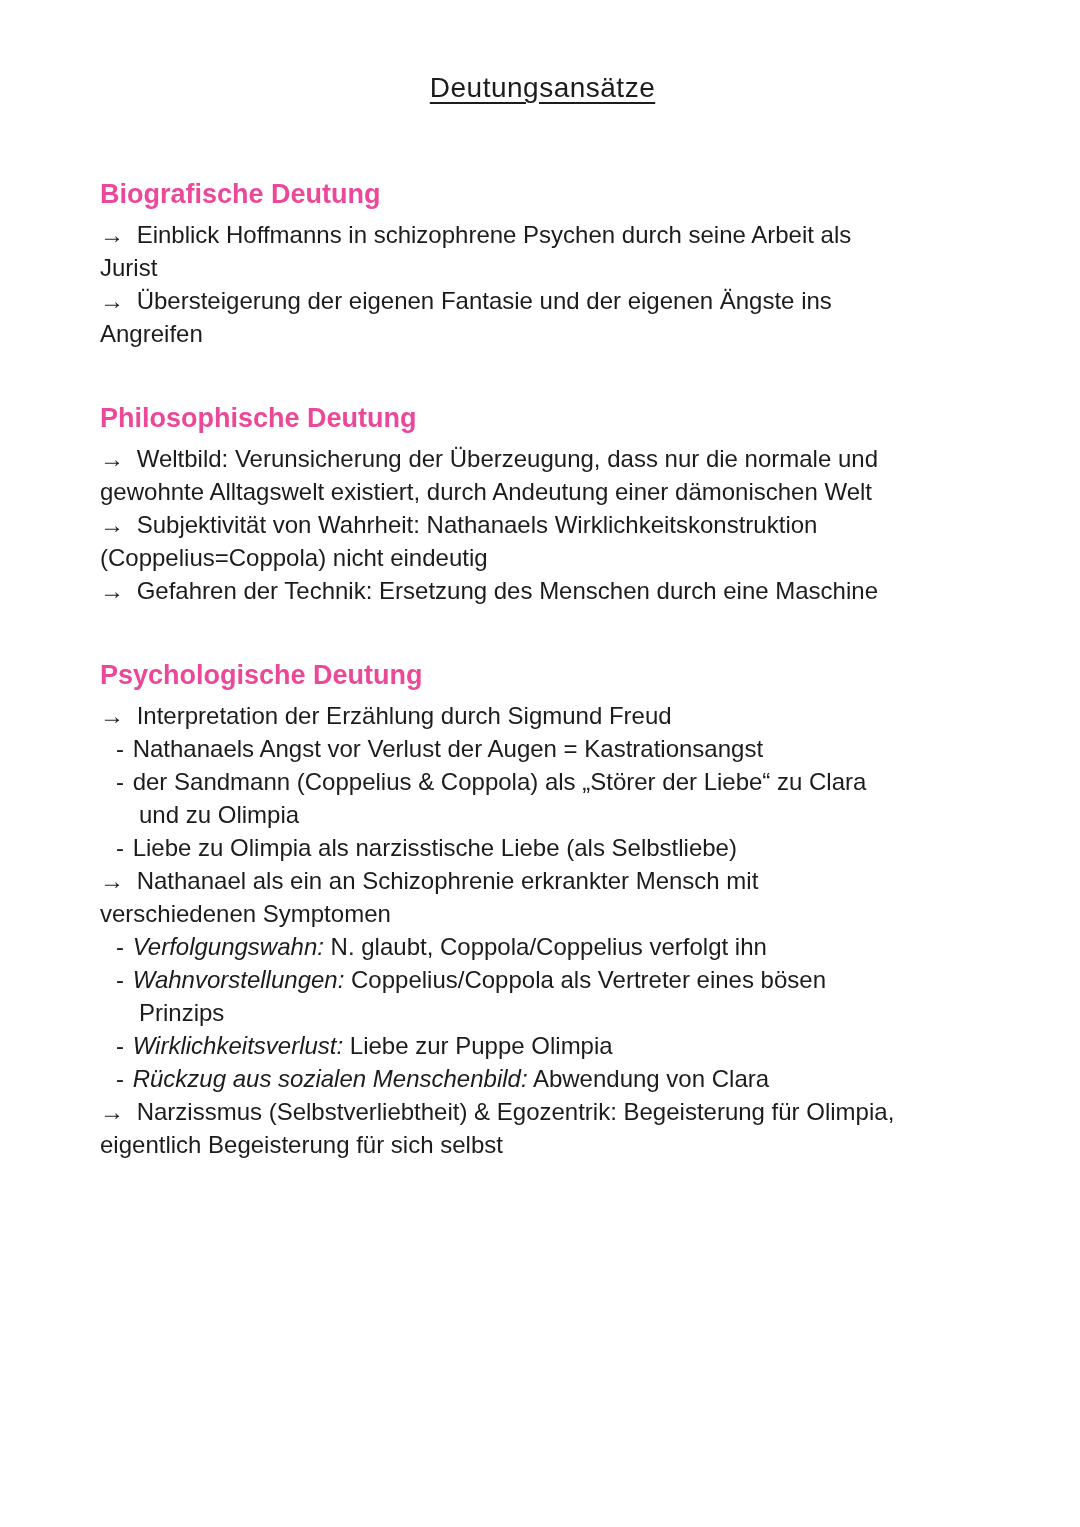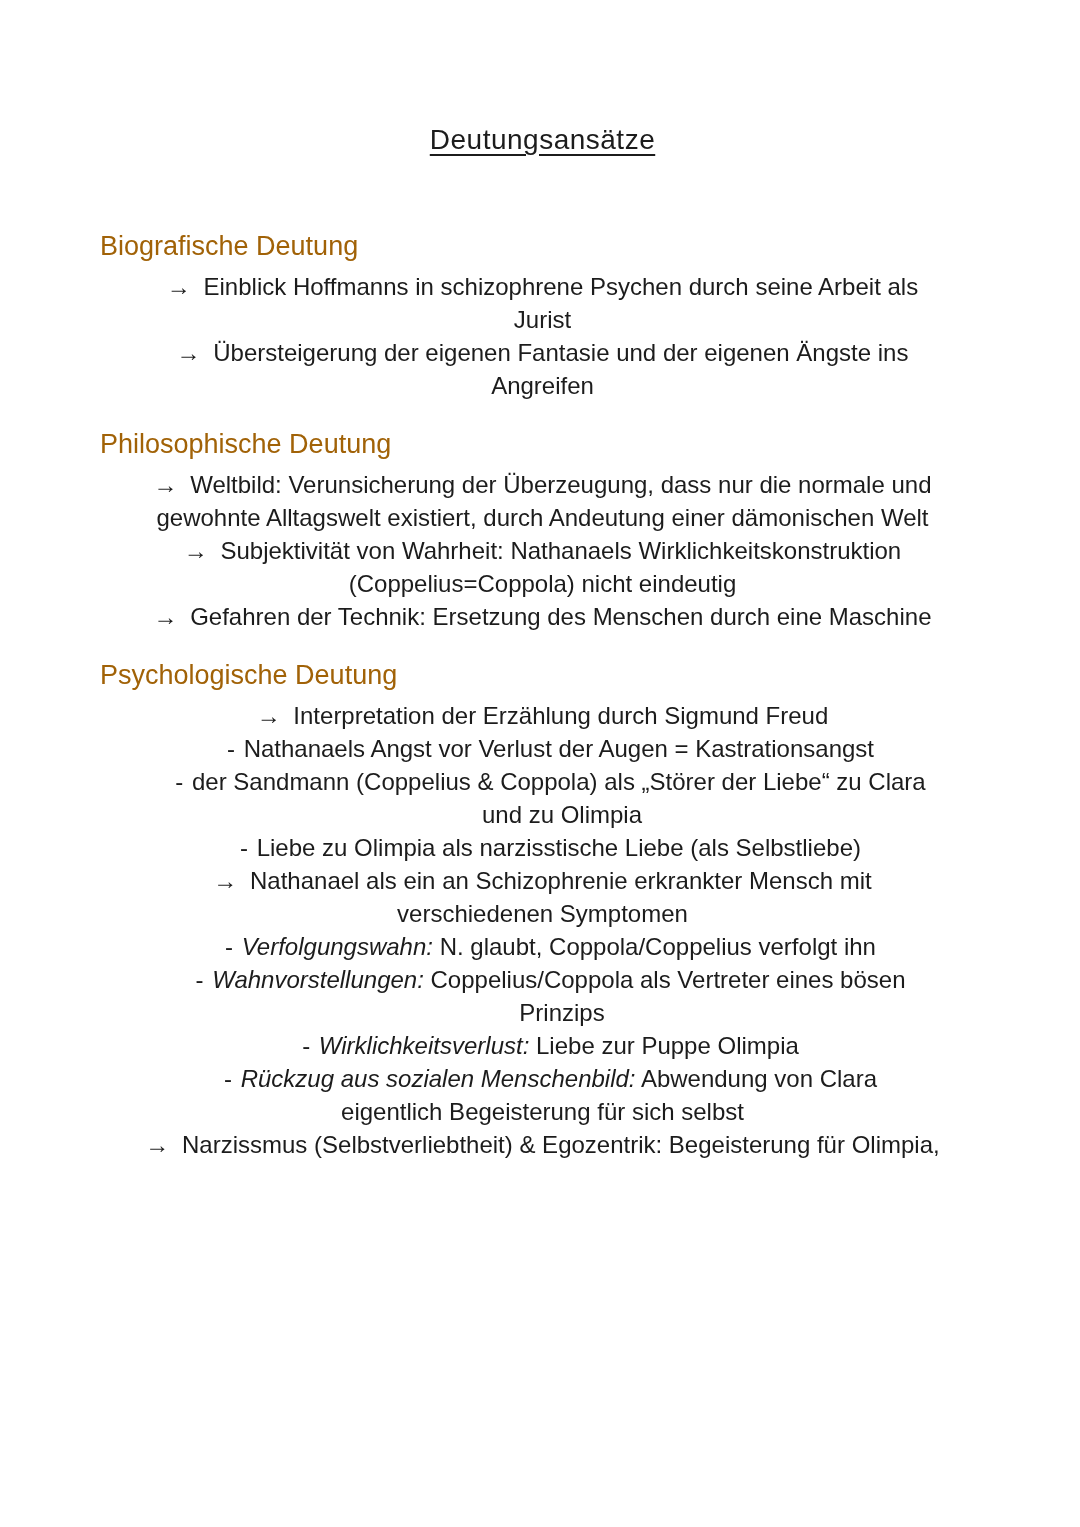--- a/index.html
+++ b/index.html
@@ -6,50 +6,50 @@
     margin: 0;
     padding: 0;
     background: #ffffff;
   }
   .page {
     position: relative;
     width: 1080px;
     height: 1527px;
     background: #ffffff;
     box-sizing: border-box;
-    padding: 120px 95px 0 100px;
+    padding: 68px 95px 0 100px;
     font-family: "Liberation Sans", sans-serif;
     font-size: 24px;
     line-height: 33px;
     color: #1c1c1c;
     overflow: hidden;
   }
   .doc-title {
     text-align: center;
     font-size: 28px;
     line-height: 40px;
     font-weight: normal;
     margin: 0;
     letter-spacing: 0.5px;
   }
   .doc-title .u {
     text-decoration: underline;
     text-underline-offset: 5px;
     text-decoration-thickness: 1.5px;
   }
-  .section { margin-top: 24px; }
+  .section { margin-top: 50px; }
   .section.first { margin-top: 68px; }
   .section-heading {
     font-size: 27px;
     line-height: 36px;
-    font-weight: normal;
+    font-weight: bold;
     margin: 0 0 6px 0;
-    color: #a16207;
+    color: #ec4899;
   }
-  .item { margin: 0; text-align: center; }
+  .item { margin: 0; }
   .ln { display: block; }
   .dash-item .ln.first { padding-left: 16px; }
   .dash-item .ln.cont  { padding-left: 39px; }
   .arrow-item .ln.cont { padding-left: 0; }
   .bullet { display: inline; }
   .arrow-bullet { margin-right: 6px; }
   .dash-bullet  { margin-right: 2px; }
   .italic { font-style: italic; }
 </style>
 </head>
@@ -147,19 +147,19 @@
     </p>
 
     <p class="item dash-item">
       <span class="ln first"><span class="bullet dash-bullet">-</span>
 <span class="italic">Rückzug aus sozialen Menschenbild:</span>
 <span class="txt">Abwendung von Clara</span></span>
     </p>
 
 
     <p class="item arrow-item">
-      <span class="ln cont">eigentlich Begeisterung für sich selbst</span>
       <span class="ln first"><span class="bullet arrow-bullet">→</span>
 <span class="txt">Narzissmus (Selbstverliebtheit) &amp; Egozentrik: Begeisterung für Olimpia,</span></span>
+      <span class="ln cont">eigentlich Begeisterung für sich selbst</span>
     </p>
   </div>
 
 </div>
 
 </body></html>

